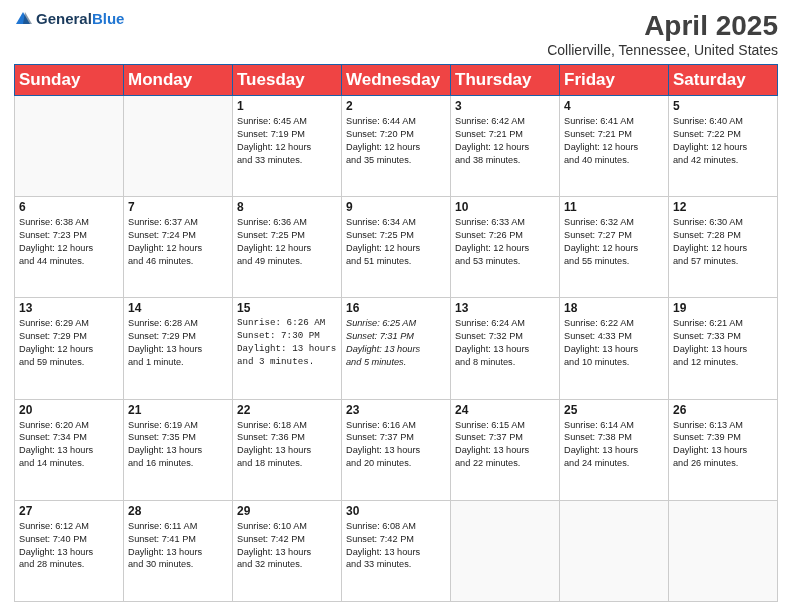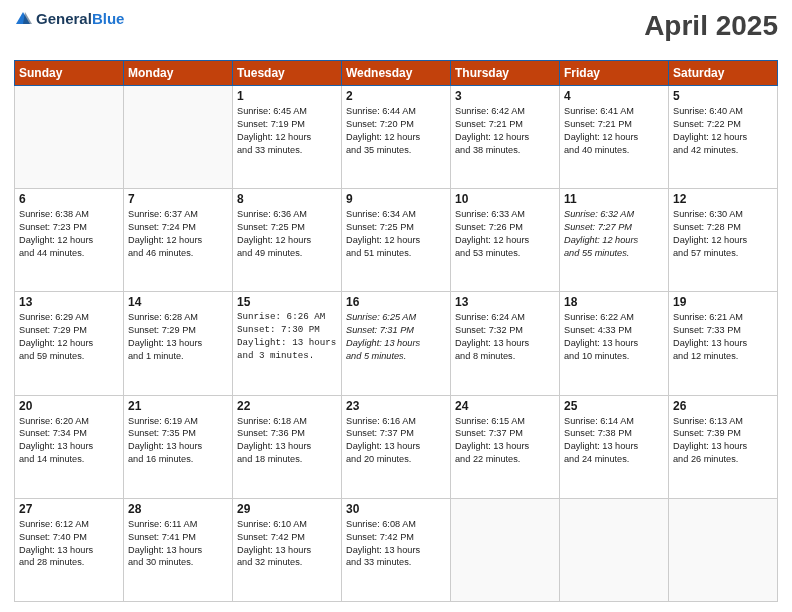--- a/index.html
+++ b/index.html
@@ -9,21 +9,20 @@
       font-family: Arial, sans-serif;
       background: #fff;
       overflow: hidden;
     }
     .page {
       width: 792px;
       height: 612px;
       padding: 10px 14px;
       display: flex;
       flex-direction: column;
-      gap: 12px;
     }
     .header {
       display: flex;
       justify-content: space-between;
       align-items: flex-start;
       margin-bottom: 6px;
     }
     .logo {
       display: flex;
       flex-direction: column;
@@ -60,23 +59,23 @@
       color: #333;
     }
     .calendar {
       flex: 1;
       border: 1px solid #ccc;
       border-collapse: collapse;
       width: 100%;
       table-layout: fixed;
     }
     .calendar th {
-      background: #c2410c;
+      background: #ef4444;
       color: #fff;
-      font-size: 12px;
+      font-size: 17px;
       font-weight: bold;
       padding: 5px 4px;
       text-align: left;
       border: 1px solid #1a5fa8;
     }
     .calendar td {
       vertical-align: top;
       border: 1px solid #ccc;
       padding: 3px 4px;
       font-size: 9.5px;
@@ -111,20 +110,21 @@
           <polygon points="18,4 32,28 4,28" fill="#2176d2"></polygon>
           <polygon points="22,4 36,28 18,28" fill="#1a3a5c" opacity="0.5"></polygon>
         </svg>
         <span class="logo-text">
           <span style="color:#1a3a5c">General</span><span class="logo-blue">Blue</span>
         </span>
       </div>
     </div>
     <div class="title-block">
       <div class="main-title">April 2025</div>
+      <div class="subtitle">Collierville, Tennessee, United States</div>
     </div>
   </div>
 
   <table class="calendar">
     <thead>
       <tr>
         <th>Sunday</th>
         <th>Monday</th>
         <th>Tuesday</th>
         <th>Wednesday</th>
@@ -204,21 +204,21 @@
           </td>
           <td>
             <span class="day-num">10</span>
             <div class="cell-info" style="white-space: pre-line;">Sunrise: 6:33 AM
 Sunset: 7:26 PM
 Daylight: 12 hours
 and 53 minutes.</div>
           </td>
           <td>
             <span class="day-num">11</span>
-            <div class="cell-info" style="white-space: pre-line; font-style: italic;">Sunrise: 6:32 AM
+            <div class="cell-info" style="white-space: pre-line;">Sunrise: 6:32 AM
 Sunset: 7:27 PM
 Daylight: 12 hours
 and 55 minutes.</div>
           </td>
           <td>
             <span class="day-num">12</span>
             <div class="cell-info" style="white-space: pre-line;">Sunrise: 6:30 AM
 Sunset: 7:28 PM
 Daylight: 12 hours
 and 57 minutes.</div>

